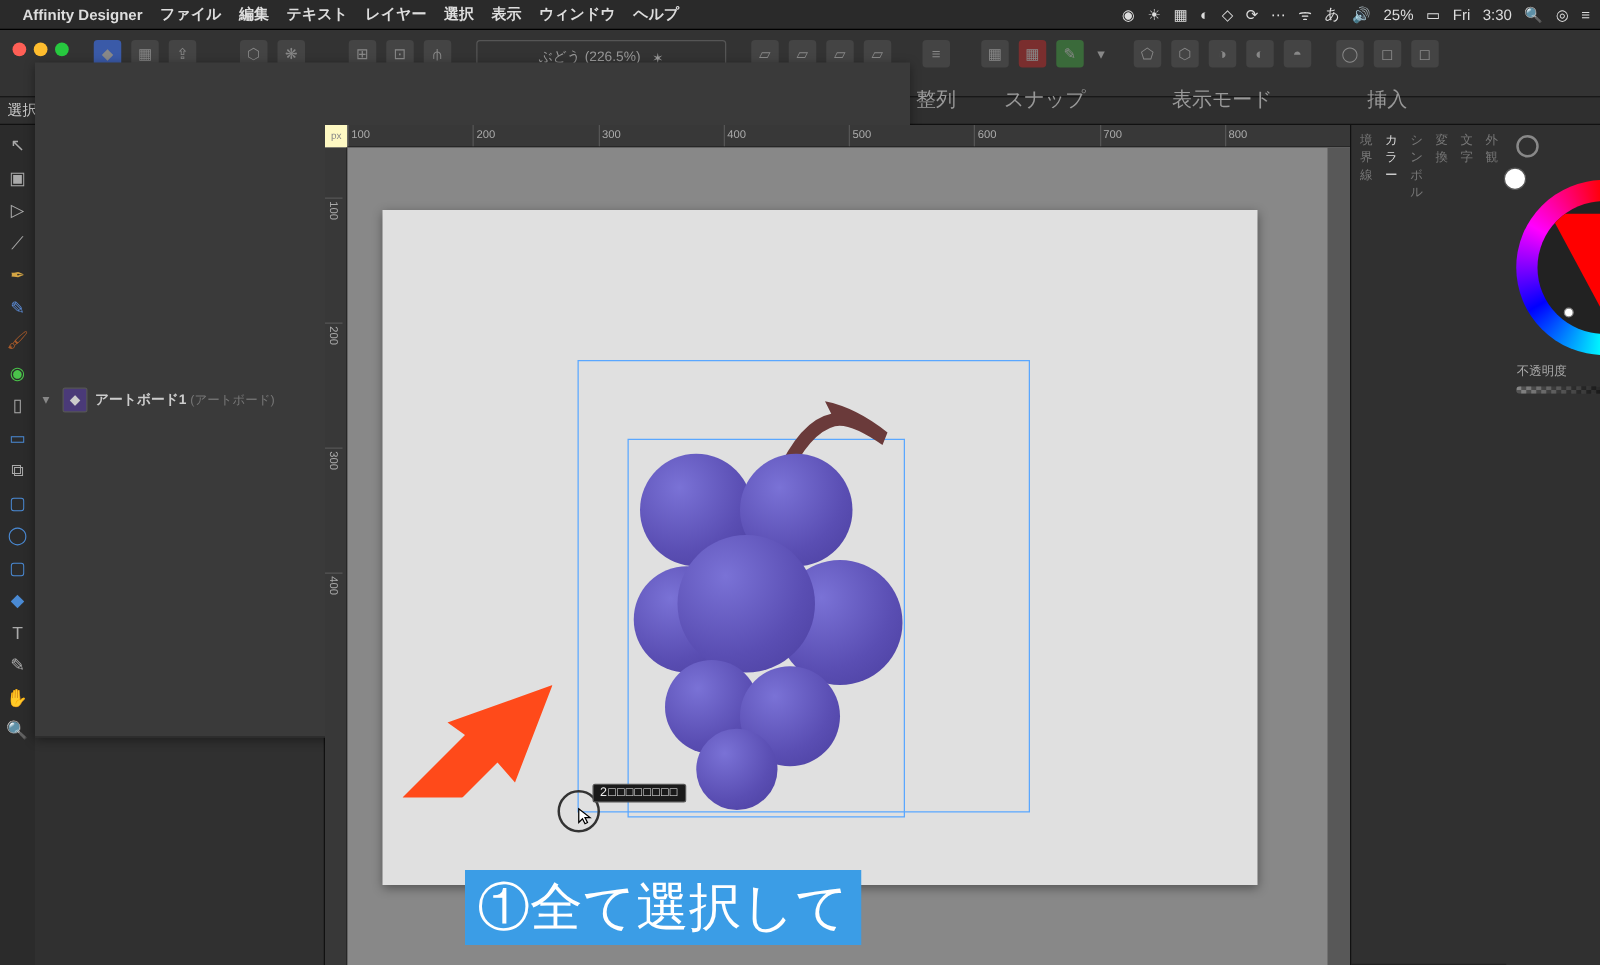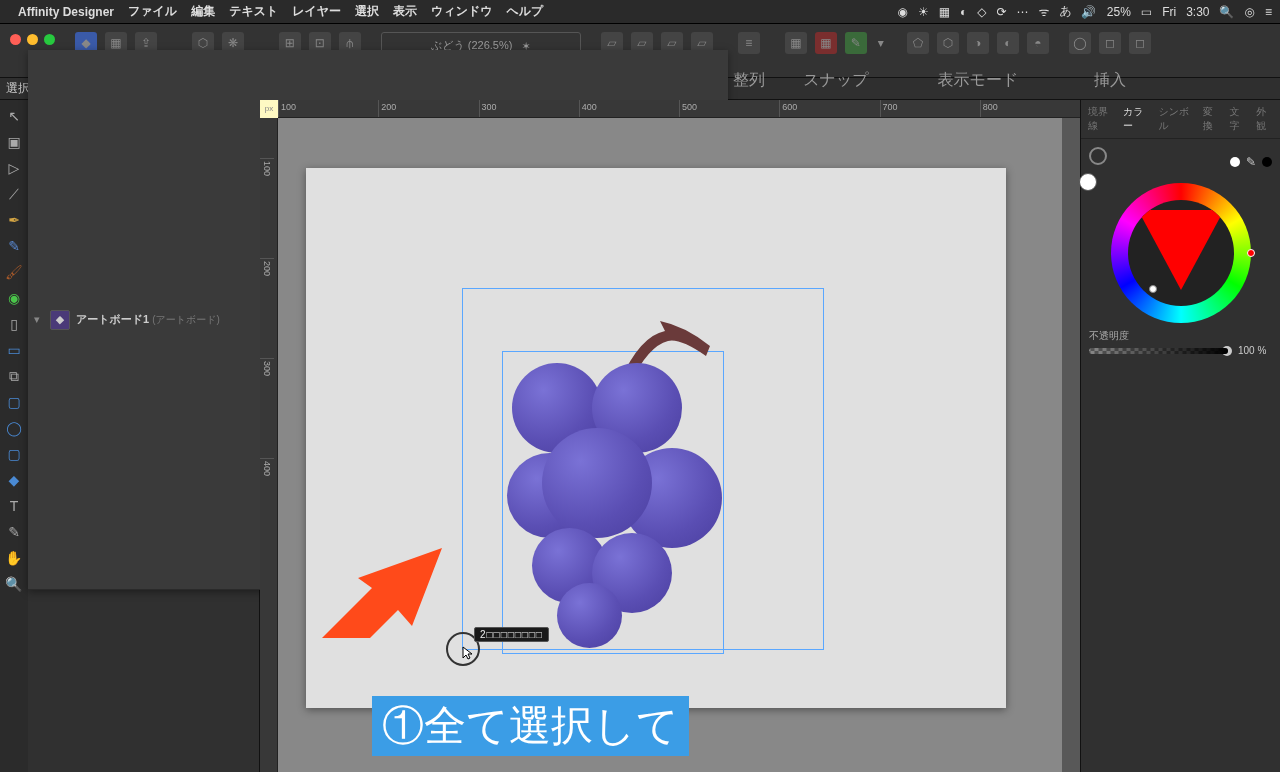--- a/index.html
+++ b/index.html
@@ -57,21 +57,21 @@
 .grapes { position: absolute; left: 196px; top: 150px; }
 .grape { position: absolute; border-radius: 50%; background: radial-gradient(circle at 35% 30%, #7a72d6, #5a4eb3 60%, #4a3e9e); }
 .stem { position: absolute; left: 108px; top: -2px; width: 110px; }
 .stem svg { width: 100%; height: 70px; }
 .arrow { position: absolute; left: 16px; top: 380px; }
 .arrow svg { width: 120px; height: 90px; }
 .cursor-ring { position: absolute; left: 140px; top: 464px; width: 34px; height: 34px; border: 2px solid #333; border-radius: 50%; }
 .tooltip { position: absolute; left: 168px; top: 459px; background: #1a1a1a; color: #eee; border: 1px solid #555; font-size: 10px; padding: 1px 5px; border-radius: 2px; letter-spacing: 1px;}
 .overlay-text { position: absolute; left: 94px; bottom: 10px; margin-top: 46px; }
 .overlay-text .line { background: #3b9de6; color: #fff; font-size: 42px; padding: 2px 10px; margin-bottom: 6px; display: inline-block; font-family: "Hiragino Sans", sans-serif; }
-.right-panel { width: 200px; background: #303030; display: flex; flex-direction: column; border-left: 1px solid #111; }
+.right-panel { width: 200px; background: #303030; display: flex; flex-direction: row; border-left: 1px solid #111; }
 .right-tabs { display: flex; font-size: 10px; border-bottom: 1px solid #222; padding: 2px;}
 .right-tabs .tab { padding: 3px 5px; color: #777; }
 .right-tabs .tab.active { color: #ddd; }
 .color-panel { padding: 8px; }
 .swatch-row { display: flex; align-items: center; gap: 6px; margin-bottom: 6px; }
 .swatch-row .sw-stroke { width: 18px; height: 18px; border: 2px solid #888; border-radius: 50%; background: transparent; }
 .swatch-row .sw-fill { width: 18px; height: 18px; border-radius: 50%; background: #fff; border: 1px solid #555; margin-left:-10px; margin-top:8px;}
 .swatch-row .sm { width: 10px; height: 10px; border-radius: 50%; }
 .wheel-wrap { position: relative; width: 140px; height: 140px; margin: 6px auto; }
 .wheel { width: 140px; height: 140px; border-radius: 50%; background: conic-gradient(red, yellow, lime, cyan, blue, magenta, red); }

